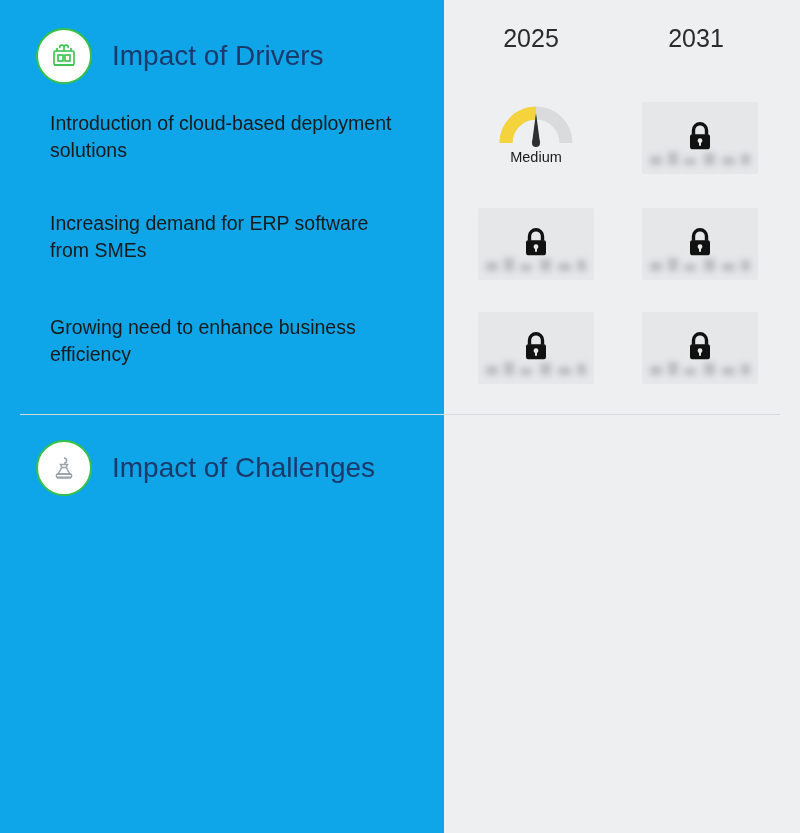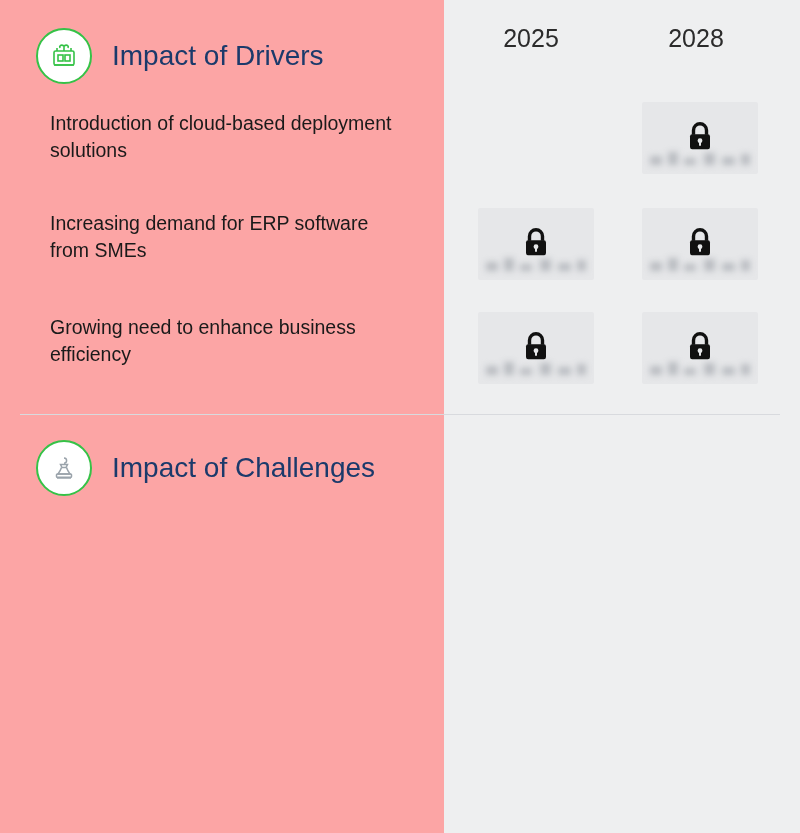--- a/index.html
+++ b/index.html
@@ -12,21 +12,21 @@
     height: 833px;
     font-family: "Liberation Sans", sans-serif;
     position: relative;
     overflow: hidden;
   }
 
   .page {
     position: relative;
     width: 800px;
     height: 833px;
-    background: #fca5a5;
+    background: #0ea5e9;
   }
 
   
   .grey-panel {
     position: absolute;
     left: 444px;
     top: 0;
     width: 356px;
     height: 833px;
     background: #eeeff0;
@@ -213,21 +213,21 @@
 <body>
 
 <div class="page">
 
   <div class="grey-panel"></div>
 
   <div class="content">
 
     <div class="col-headers">
       <div class="col-header c1">2025</div>
-      <div class="col-header c2">2028</div>
+      <div class="col-header c2">2031</div>
     </div>
 
     <div class="divider"></div>
 
     <div class="section s1">
 
       <div class="sec-title-row">
         <div class="badge">
           <svg width="34" height="34" viewBox="0 0 34 34" fill="none" stroke="#35c247" stroke-width="1.6">
             <rect x="7" y="12" width="20" height="14" rx="1.6"></rect>
@@ -242,20 +242,31 @@
           </svg>
         </div>
         <div class="sec-title">Impact of Drivers</div>
       </div>
 
       <div class="rows">
 
         <div class="row r0">
           <div class="row-label">Introduction of cloud-based deployment solutions</div>
 
+          <div class="cell c1">
+            <div class="gauge">
+              <svg width="74" height="46" viewBox="0 0 74 46">
+                <path d="M7 41 A30 30 0 0 1 67 41" fill="none" stroke="#d9dbdd" stroke-width="13" stroke-linecap="butt"></path>
+                <path d="M7 41 A30 30 0 0 1 37 11" fill="none" stroke="#f5d33d" stroke-width="13" stroke-linecap="butt"></path>
+                <path d="M37 11 L41 41 L33 41 Z" fill="#2f2f2f"></path>
+                <circle cx="37" cy="41" r="4" fill="#2f2f2f"></circle>
+              </svg>
+              <div class="gauge-label">Medium</div>
+            </div>
+          </div>
 
           <div class="cell c2">
             <div class="locked">
               <div class="blur-bars">
                 <i class="bb1"></i>
                   <i class="bb2"></i>
                   <i class="bb3"></i>
                   <i class="bb4"></i>
                   <i class="bb5"></i>
                   <i class="bb6"></i>

